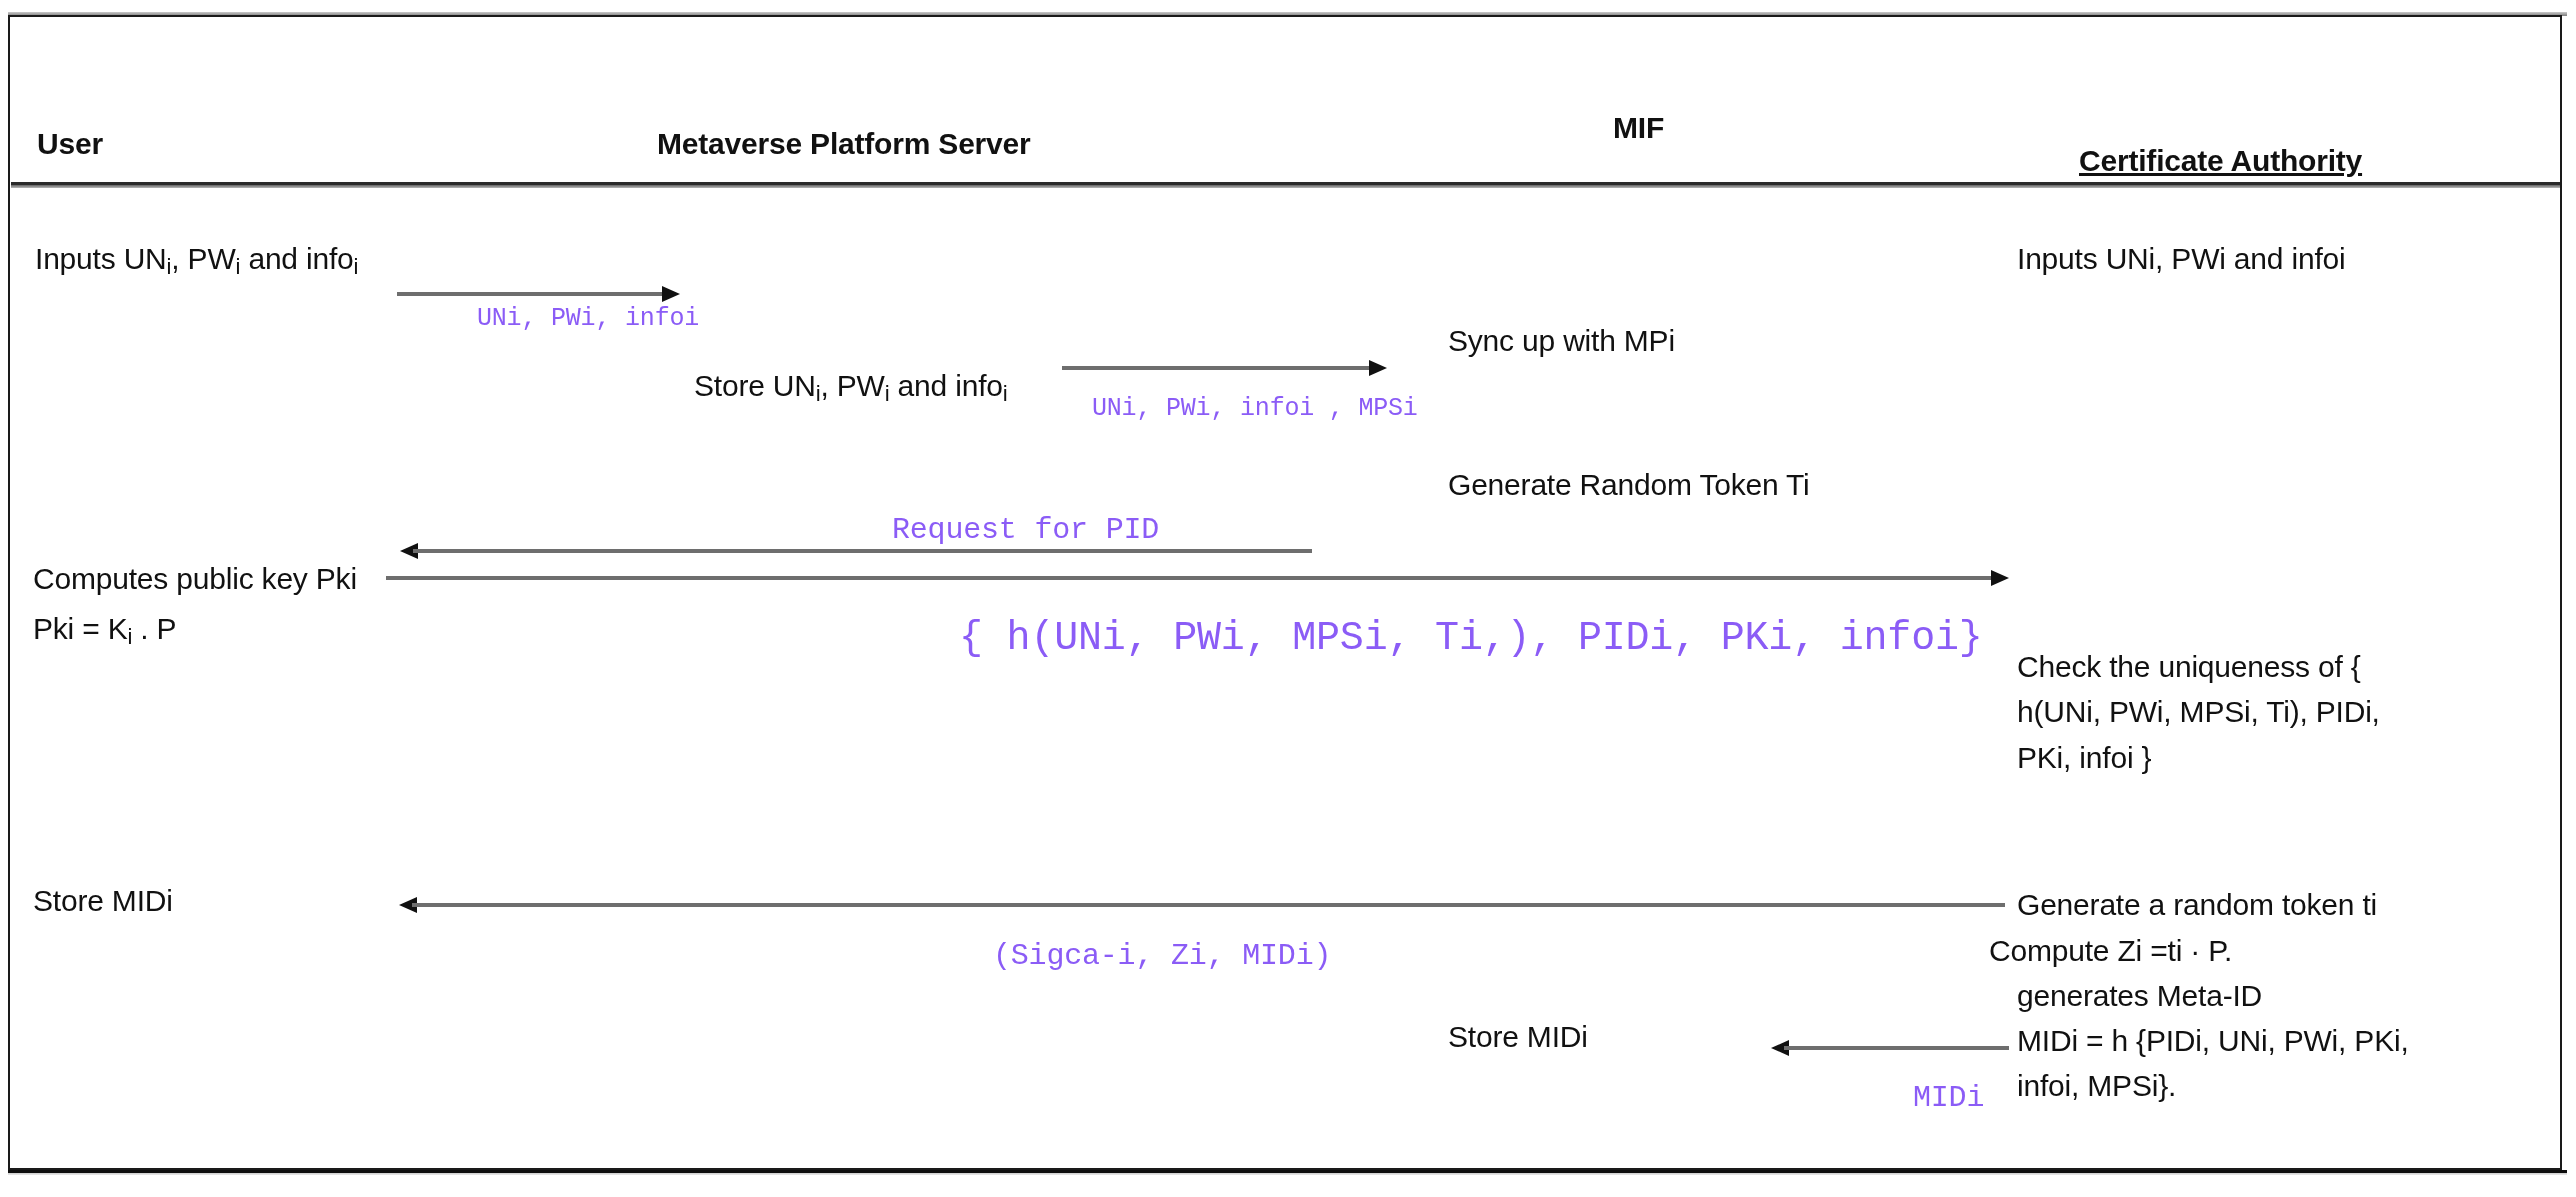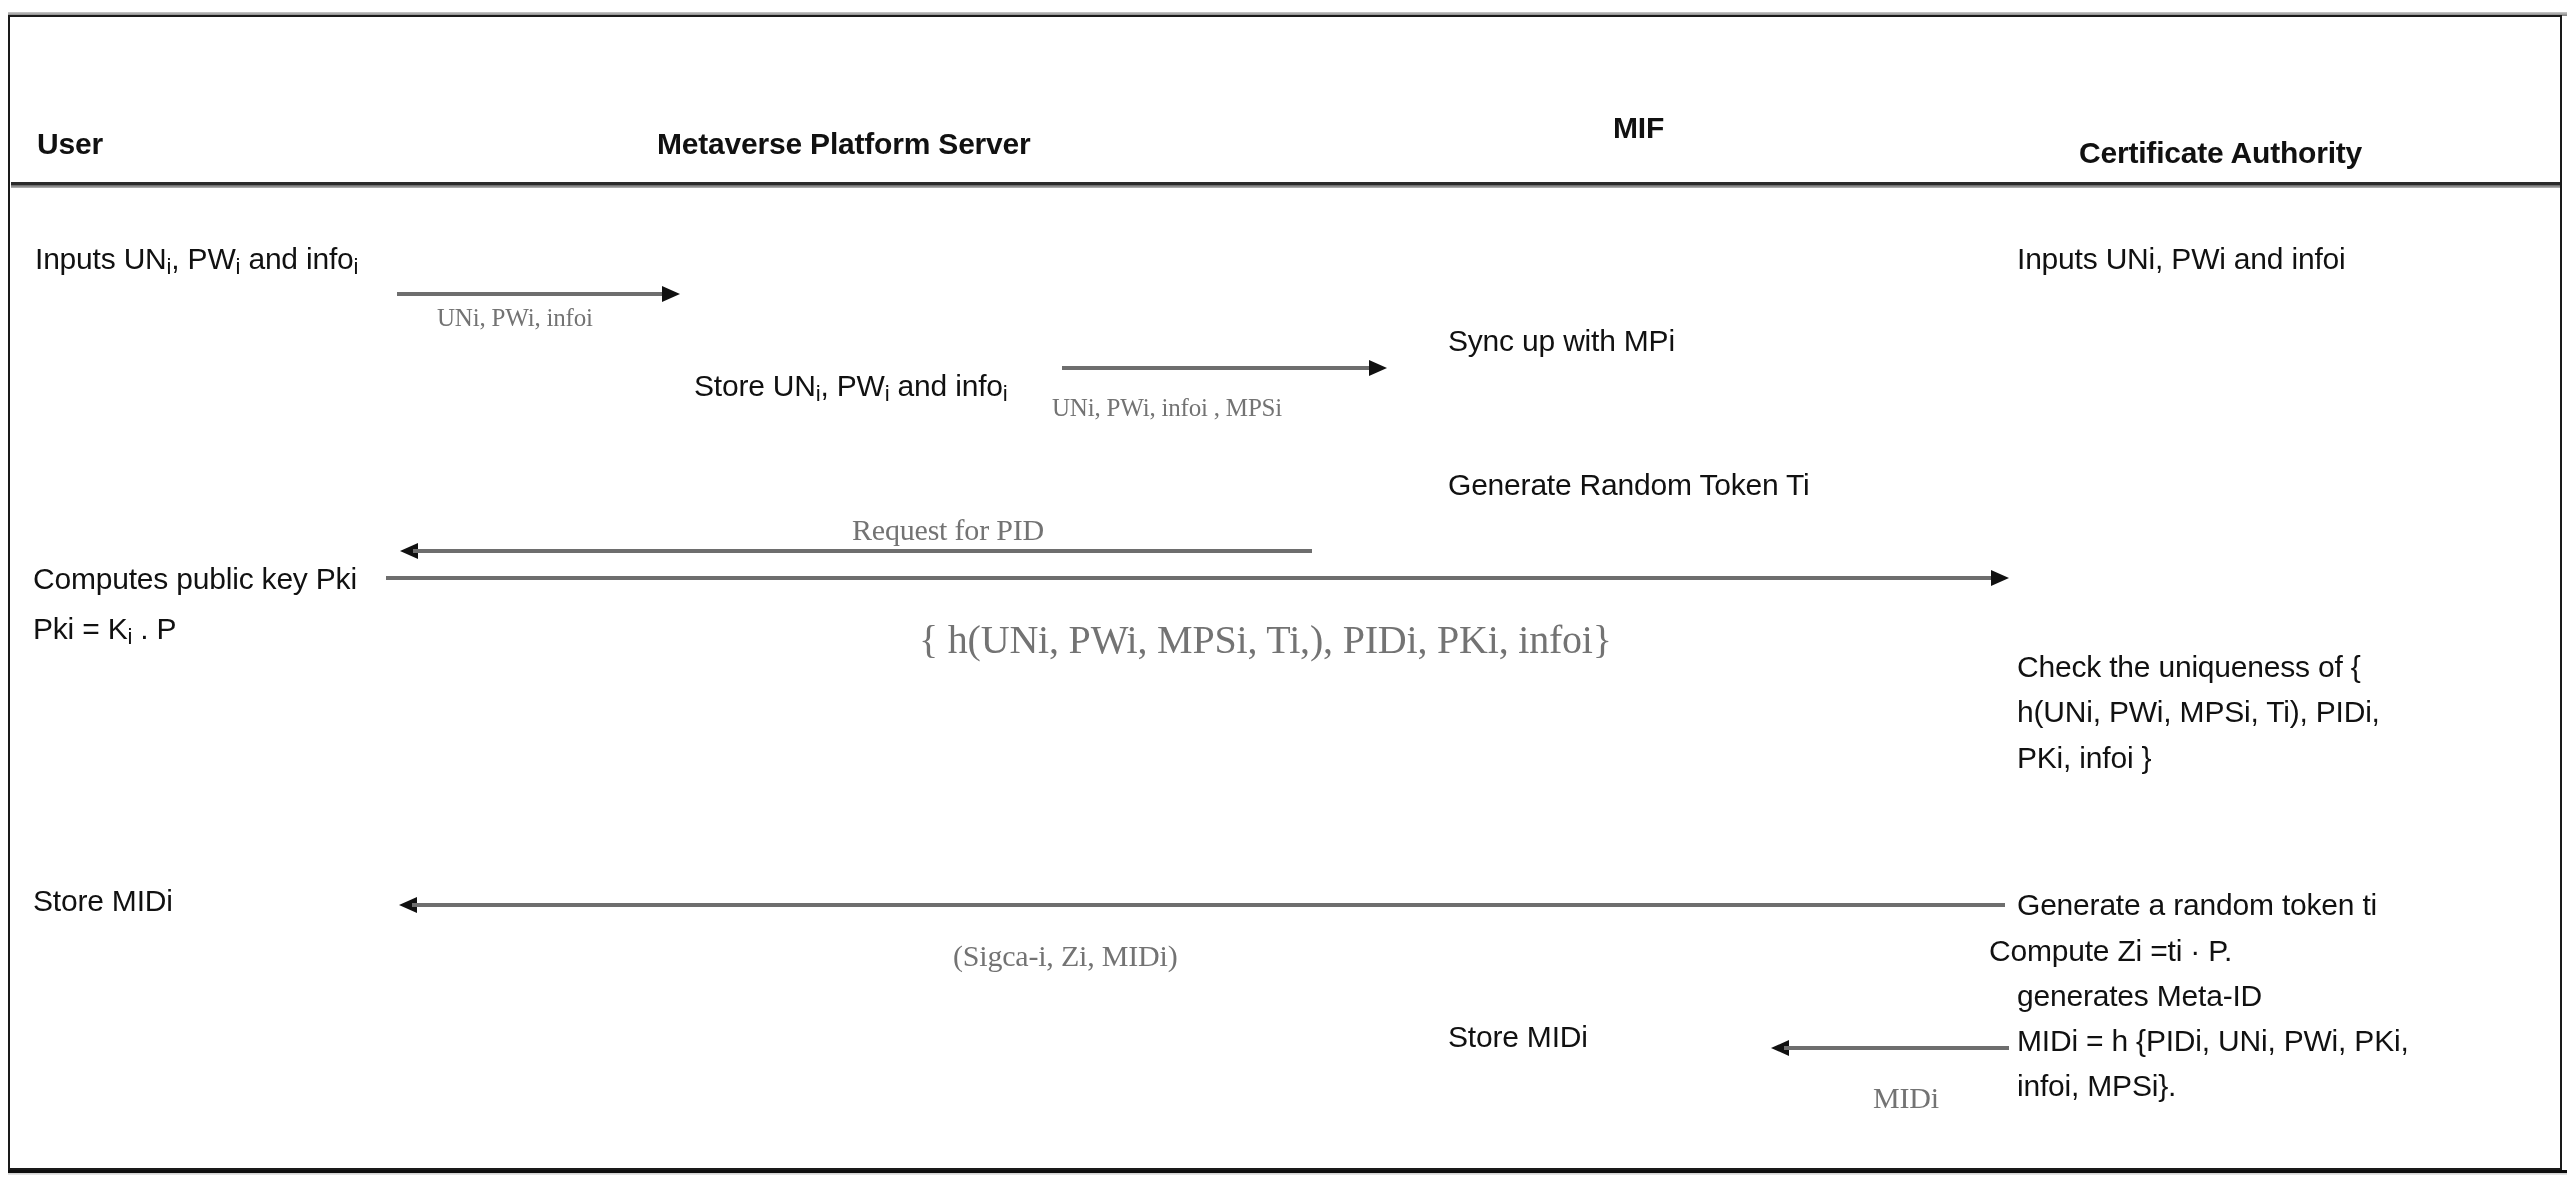--- a/index.html
+++ b/index.html
@@ -17,22 +17,22 @@
   
   .hdr-rule{position:absolute;left:10.7px;top:182px;width:2549px;height:5.8px;
             background:linear-gradient(#2b2b2b,#2b2b2b 42%,#ffffff 43%,#ffffff 56%,#6f6f6f 57%,#b9b9b9);}
 
   .actor{position:absolute;font-weight:bold;font-size:30px;white-space:nowrap;
          font-family:"Liberation Sans",sans-serif;letter-spacing:-0.2px;}
 
   .txt{position:absolute;font-size:30px;white-space:nowrap;line-height:1.18;
        font-family:"Liberation Sans",sans-serif;letter-spacing:-0.2px;}
   .txt.blk{white-space:normal;}
-  .lbl{position:absolute;font-size:25px;white-space:nowrap;color:#737373;
-       font-family:Liberation Serif, serif;letter-spacing:-0.2px;}
+  .lbl{position:absolute;font-size:25px;white-space:nowrap;color:#8b5cf6;
+       font-family:Liberation Mono, monospace;letter-spacing:-0.2px;margin-left:40px;}
   .sub{font-size:0.74em;vertical-align:-0.22em;}
 
   
   .arrow{position:absolute;height:18px;}
   .arrow .shaft{position:absolute;top:7.4px;height:3.3px;background:#6e6e6e;}
   .arrow .head{position:absolute;top:0.8px;width:0;height:0;
                border-top:8.2px solid transparent;border-bottom:8.2px solid transparent;}
   .arrow.right .head{right:0;border-left:18px solid #111;}
   .arrow.left  .head{left:0;border-right:18px solid #111;}
   .arrow.right .shaft{left:0;right:13px;}
@@ -43,21 +43,21 @@
 
 <div id="stage">
 
   <div class="frame-topshadow"></div>
   <div class="frame"></div>
   <div class="frame-shadow"></div>
 
   <div class="actor" style="left:37px;top:127px;">User</div>
   <div class="actor" style="left:657px;top:127px;">Metaverse Platform Server</div>
   <div class="actor" style="left:1613px;top:111px;">MIF</div>
-  <div class="actor" style="left:2079px;top:136px;">Certificate Authority</div>
+  <div class="actor" style="left:2079px;top:144px;text-decoration:underline;">Certificate Authority</div>
 
   <div class="hdr-rule"></div>
 
   <div class="txt" style="left:35px;top:241px;">
     <span>Inputs UN</span><span class="sub">i</span><span>, PW</span><span class="sub">i</span><span> and info</span><span class="sub">i</span>
   </div>
 
   <div class="txt" style="left:2017px;top:241px;">Inputs UNi, PWi and infoi</div>
 
   <div class="arrow right" style="left:397px;top:285px;width:283px;">

